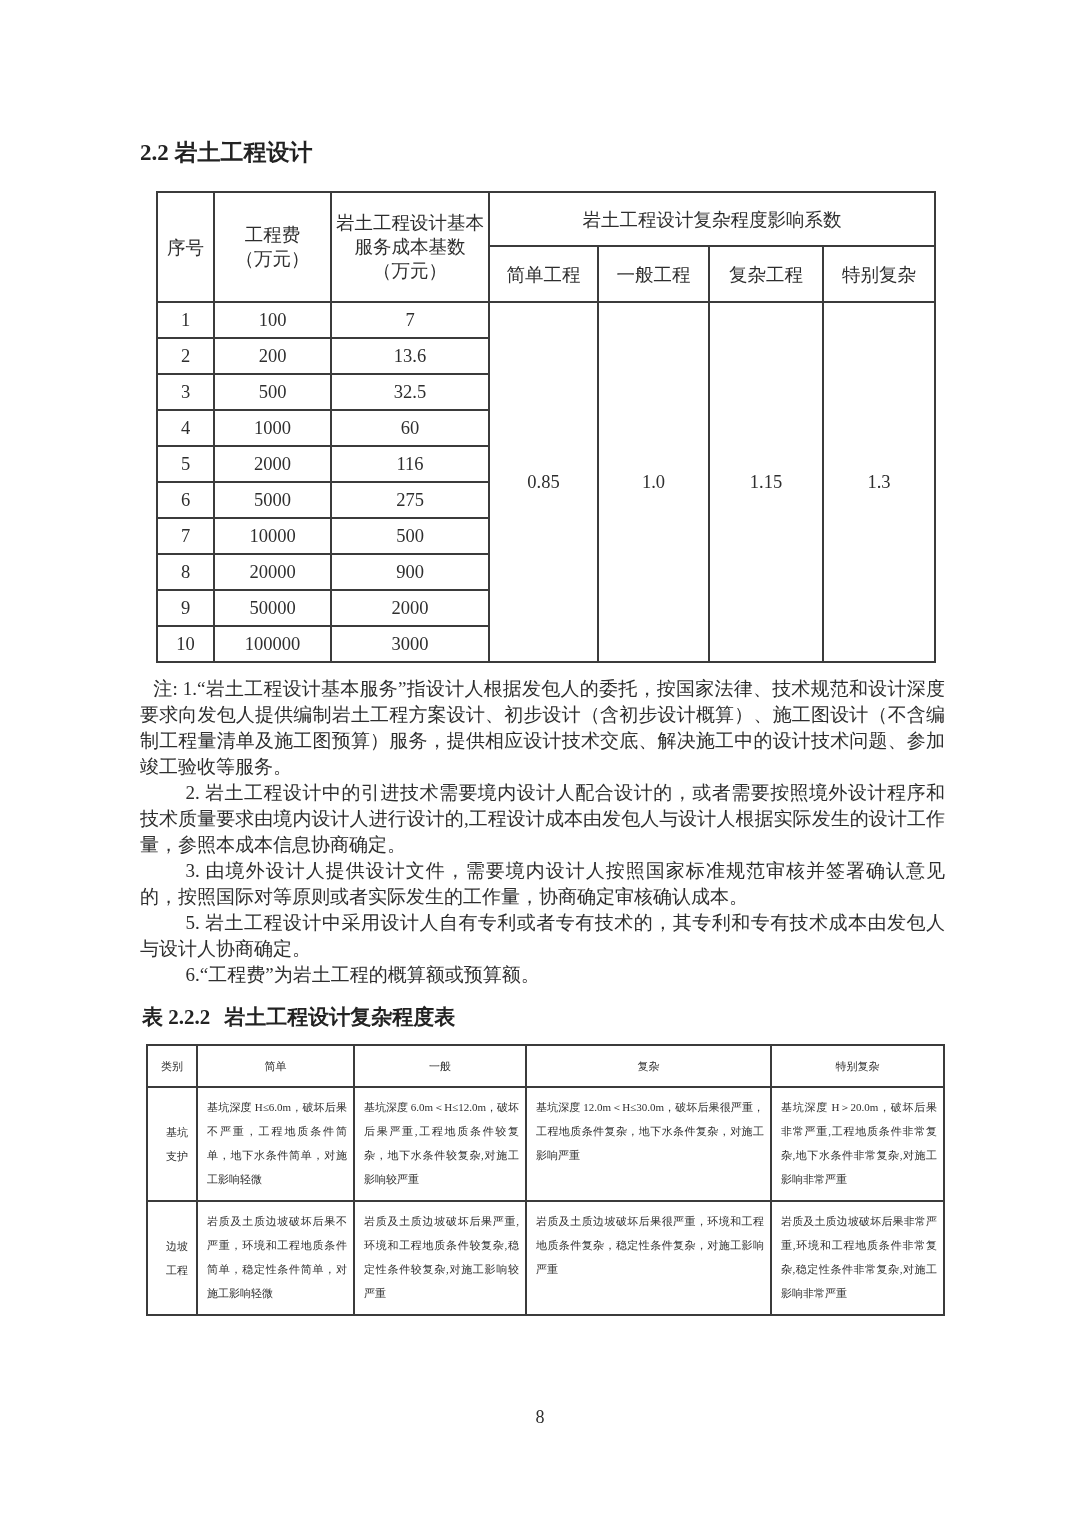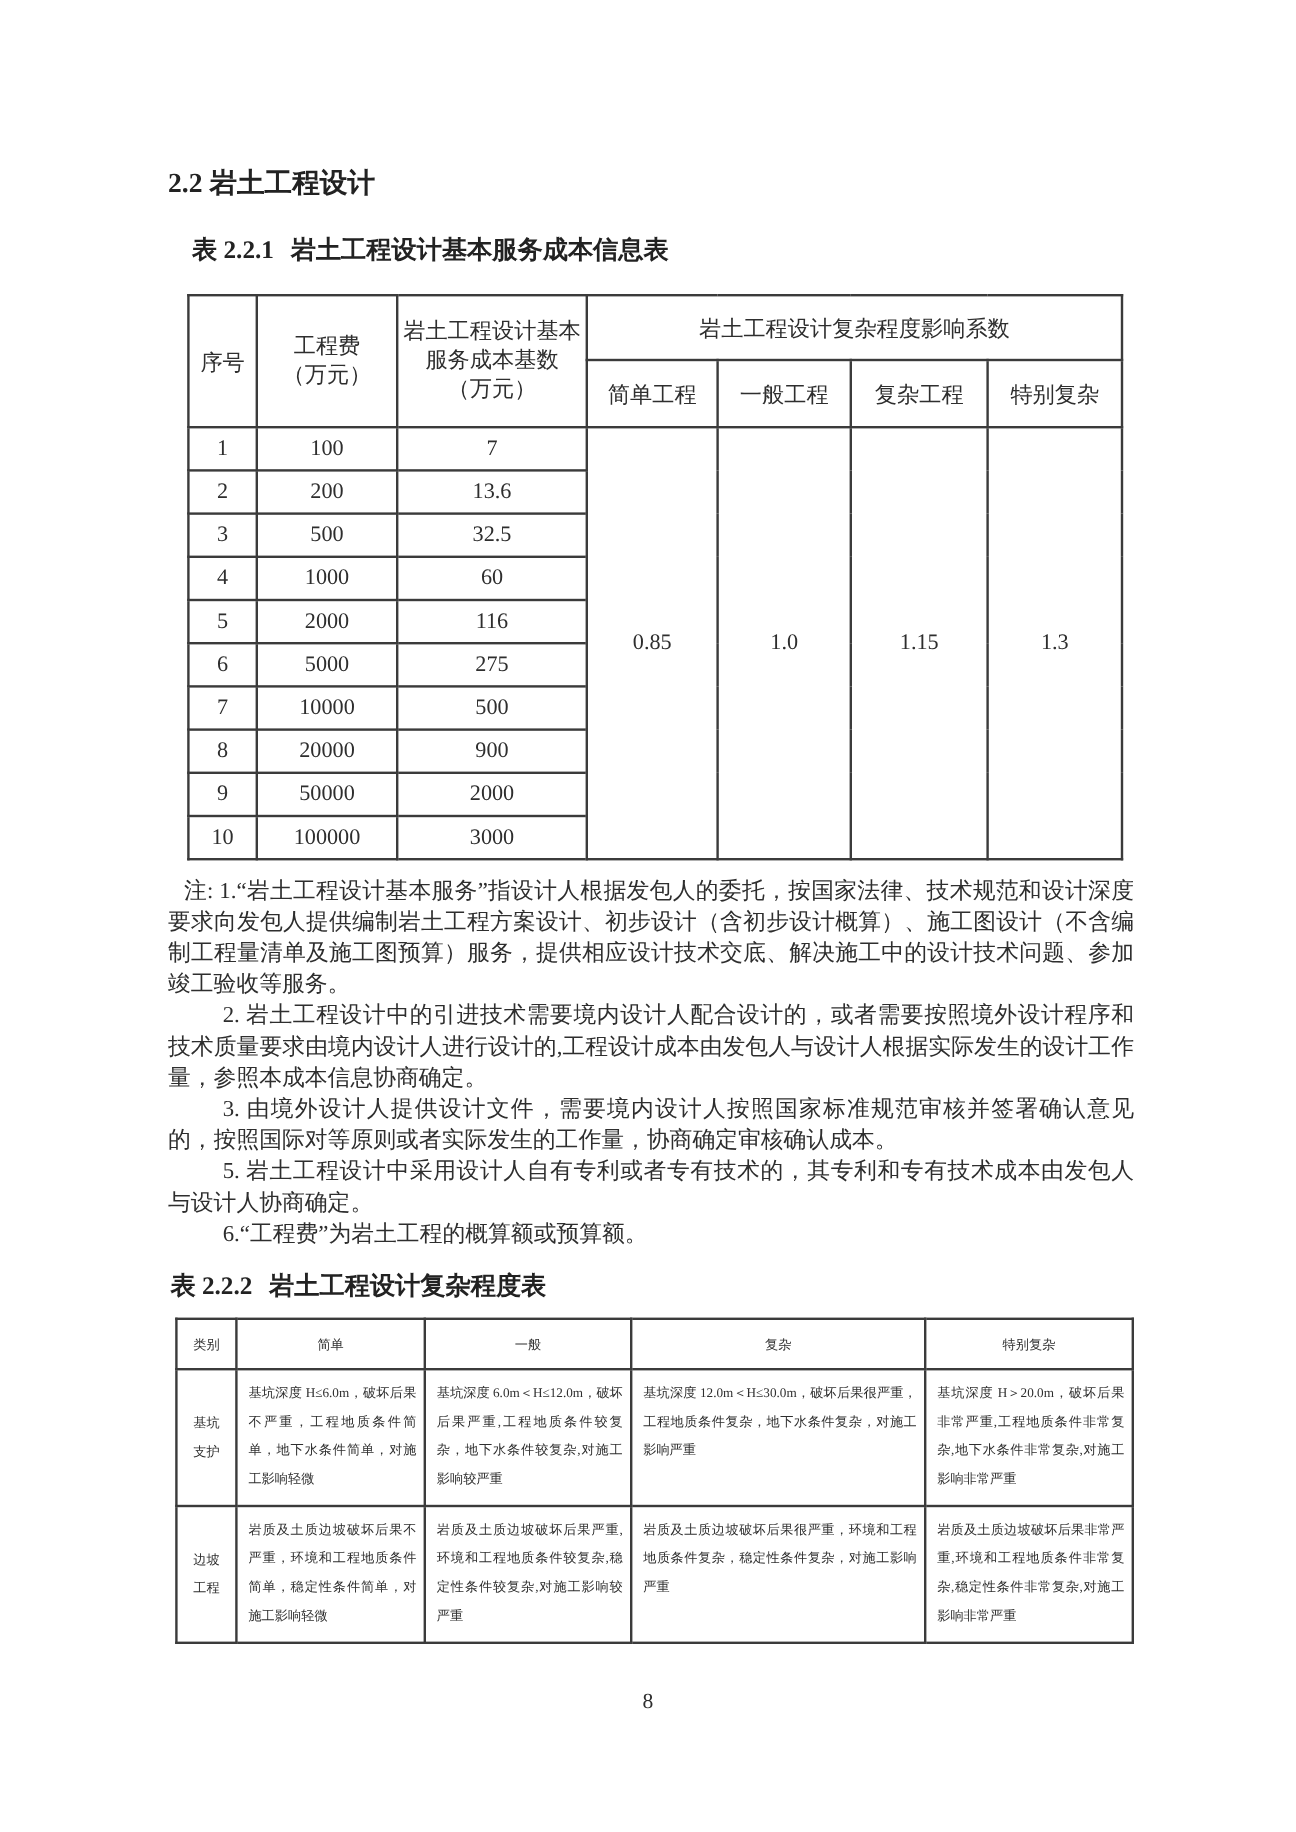--- a/index.html
+++ b/index.html
@@ -43,42 +43,39 @@
     border-collapse:collapse; table-layout:fixed; width:797px;
     margin:13px 0 0 6px;
   }
   .complexity-table th, .complexity-table td {
     border:2px solid #3b3b3b; font-weight:400; color:#2e2e2e;
     font-size:11px;
   }
   .complexity-table thead tr { height:42px; }
   .complexity-table th { text-align:center; vertical-align:middle; }
   .complexity-table td.category-cell {
-    text-align:center; vertical-align:middle; padding:0 8px; line-height:24px;
+    text-align:right; vertical-align:middle; padding:0 8px; line-height:24px;
   }
   .complexity-table td.desc-cell {
     text-align:justify; vertical-align:top; padding:7px 6px 9px 9px;
     line-height:24px;
   }
 
   .page-number {
     position:absolute; left:0; right:0; top:1407px; text-align:center;
     font-size:18px; color:#2e2e2e;
   }
 </style>
 </head>
 <body>
 
 <div class="page">
 
   <h1 class="section-heading">2.2  岩土工程设计</h1>
 
-  <div class="table-caption caption-1">
-    <span class="caption-label">表 2.2.1</span><span>岩土工程设计基本服务成本信息表</span>
-  </div>
 
   <table class="cost-table">
     <colgroup>
       <col style="width:57px">
         <col style="width:117px">
         <col style="width:158px">
       <col style="width:109px">
         <col style="width:111px">
         <col style="width:114px">
         <col style="width:112px">

